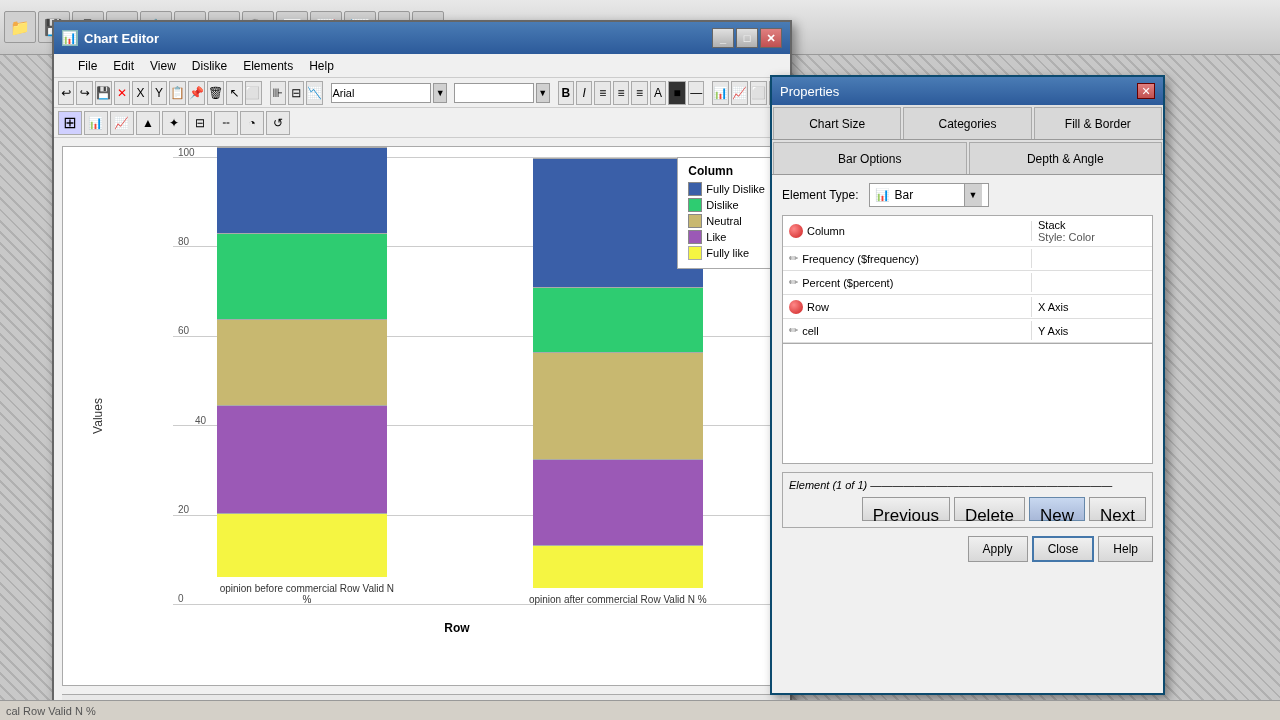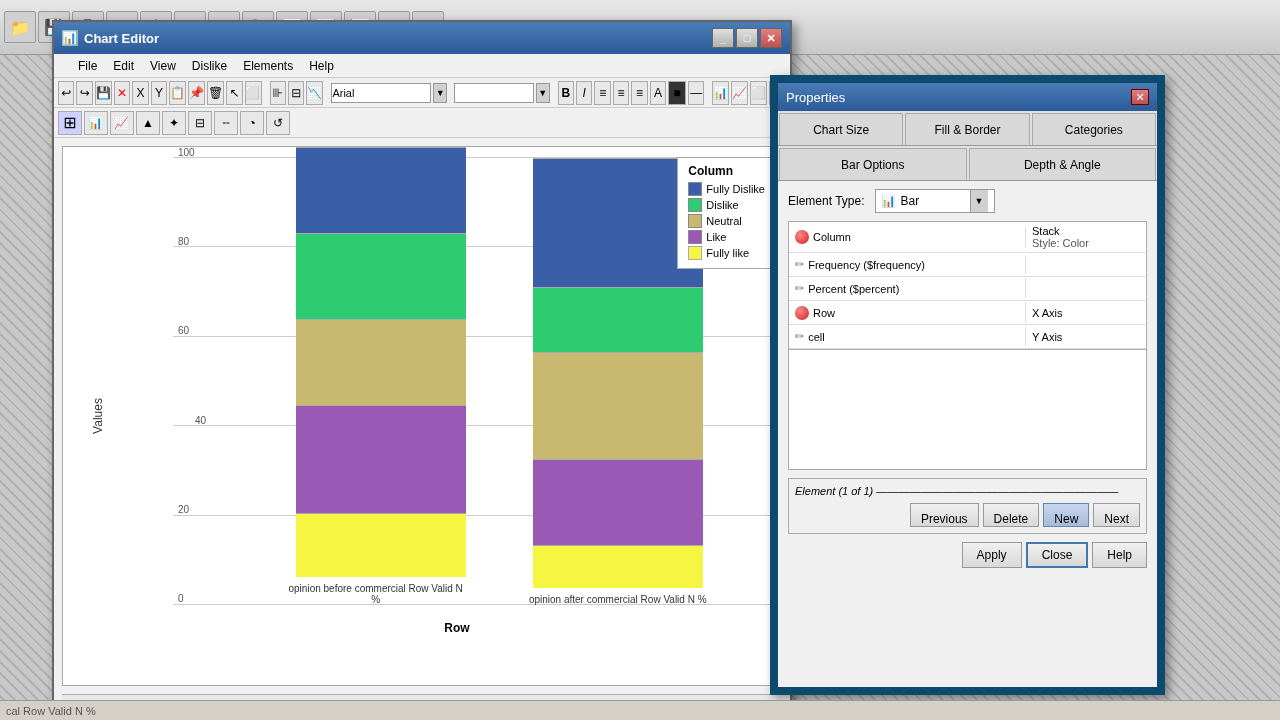--- a/index.html
+++ b/index.html
@@ -225,21 +225,21 @@
     }
 
     
     .properties-panel {
       position: absolute;
       top: 75px;
       left: 770px;
       width: 395px;
       height: 620px;
       background: #f0f0f0;
-      border: 8px solid #0c4a6e;
+      border: 2px solid #0c4a6e;
       box-shadow: 4px 4px 10px rgba(0,0,0,0.4);
     }
     .prop-titlebar {
       background: linear-gradient(to bottom, #4a7cb5, #2c5a9a);
       height: 28px;
       display: flex;
       align-items: center;
       padding: 0 8px;
       color: white;
       font-size: 13px;
@@ -372,21 +372,21 @@
     .element-footer-btns {
       display: flex;
       gap: 4px;
       justify-content: flex-end;
     }
     .ef-btn {
       height: 24px;
       padding: 8px 10px;
       background: linear-gradient(to bottom, #f0f0f0, #d8d8d8);
       border: 1px solid #999;
-      font-size: 12px;
+      font-size: 17px;
       cursor: pointer;
     }
     .ef-btn.active-btn {
       background: linear-gradient(to bottom, #c8d8f0, #a8b8d8);
       border-color: #6688aa;
     }
 
     
     .prop-bottom-btns {
       display: flex;
@@ -559,21 +559,21 @@
           <div style="display:flex; align-items:center; border-top: 1px solid #ccc;">
             <span style="position:absolute; left:5px; font-size:10px; color:#555; transform:translateY(-6px);">80</span>
           </div>
           <div style="display:flex; align-items:center; border-top: 1px solid #ccc;">
             <span style="position:absolute; left:5px; font-size:10px; color:#555; transform:translateY(-6px);">100</span>
           </div>
         </div>
 
         <div style="position:absolute; top:10px; left:50px; right:5px; bottom:80px; display:flex; align-items:flex-end; justify-content:space-around; padding: 0 20px;">
 
-          <div style="display:flex; flex-direction:column; align-items:flex-end; width:45%;">
+          <div style="display:flex; flex-direction:column; align-items:flex-start; width:45%;">
             <div class="stacked-bar" style="width:170px; height:430px; display:flex; flex-direction:column-reverse;">
               <div style="background:#f5f542; height:15%; border-top:1px solid #aaa;"></div>
               <div style="background:#9b59b6; height:25%; border-top:1px solid #aaa;"></div>
               <div style="background:#c8b870; height:20%; border-top:1px solid #aaa;"></div>
               <div style="background:#2ecc71; height:20%; border-top:1px solid #aaa;"></div>
               <div style="background:#3a5fa8; height:20%; border-top:1px solid #aaa;"></div>
             </div>
             <div class="bar-label" style="font-size:10px; text-align:center; margin-top:6px; width:180px;">opinion before commercial Row Valid N %</div>
           </div>
 
@@ -623,22 +623,22 @@
 
 <div class="properties-panel">
 
   <div class="prop-titlebar">
     <span>Properties</span>
     <div class="prop-close">✕</div>
   </div>
 
   <div class="prop-tabs-row">
     <div class="prop-tab">Chart Size</div>
+    <div class="prop-tab">Categories</div>
     <div class="prop-tab">Fill &amp; Border</div>
-    <div class="prop-tab">Categories</div>
   </div>
 
   <div class="prop-tabs-row">
     <div class="prop-tab">Bar Options</div>
     <div class="prop-tab">Depth &amp; Angle</div>
   </div>
 
   <div class="element-type-row">
     <span class="element-type-label">Element Type:</span>
     <div class="element-type-select">

